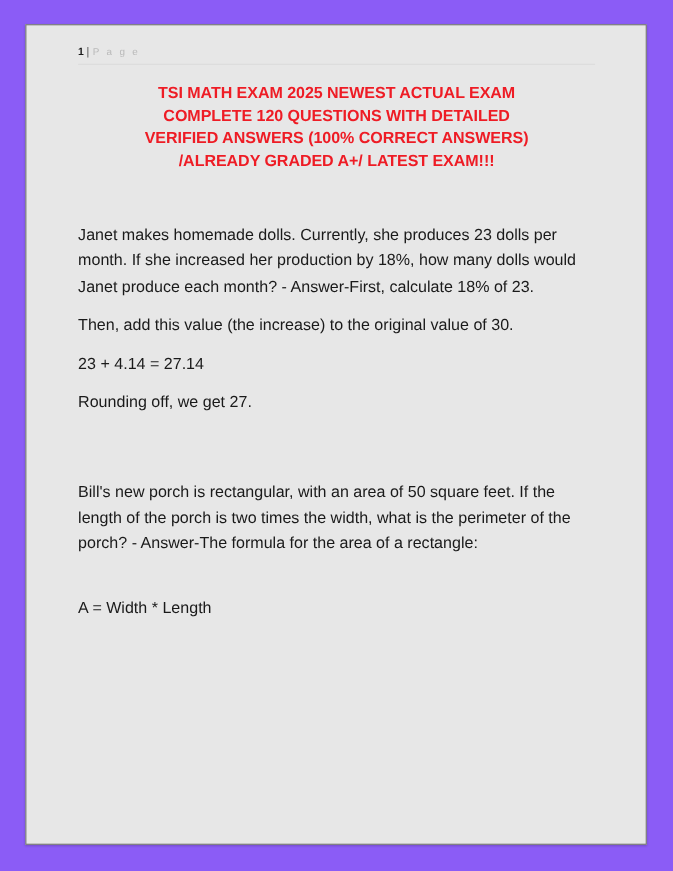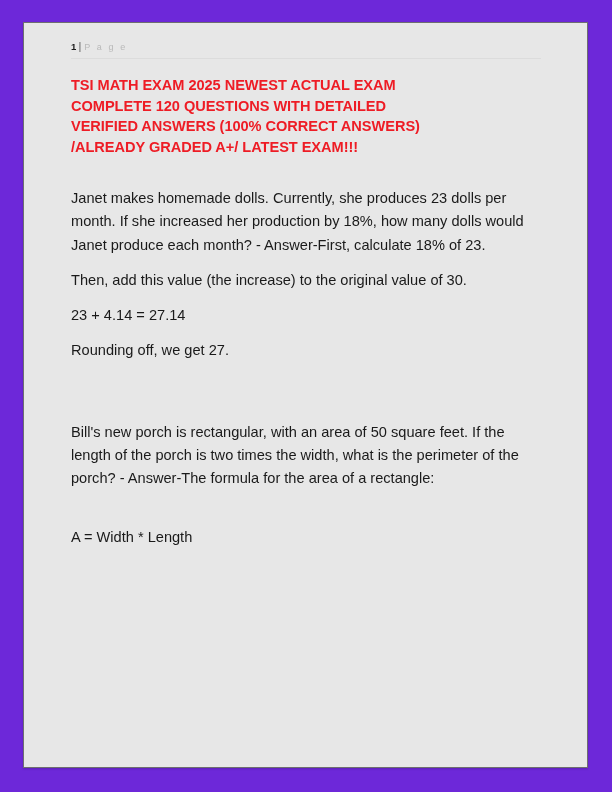--- a/index.html
+++ b/index.html
@@ -12,21 +12,21 @@
     background: #e9e9e9;
     font-family: "Liberation Sans", sans-serif;
     -webkit-font-smoothing: antialiased;
     overflow: hidden;
   }
 
   .viewer {
     position: relative;
     width: 612px;
     height: 792px;
-    background: #6d28d9;
+    background: #8b5cf6;
   }
 
   
   .page-sheet {
     position: absolute;
     left: 23px;
     top: 22px;
     width: 565px;
     height: 746px;
     background: #e7e7e7;
@@ -69,35 +69,35 @@
   .header-rule {
     margin-top: 1px;
     width: 470px;
     height: 1px;
     background: #dcdcdc;
   }
 
   
   .doc-title {
     margin-top: 16px;
-    text-align: left;
+    text-align: center;
     color: #ee1c25;
     font-weight: bold;
     font-size: 14.6px;
     line-height: 20.5px;
     letter-spacing: -0.05px;
   }
   .doc-title .tline {
     display: block;
     white-space: nowrap;
   }
 
   
   .body-block {
-    margin-top: 30px;
+    margin-top: 46px;
   }
   .para {
     color: #1a1a1a;
     font-size: 14.6px;
     line-height: 23.3px;
     margin: 0 0 12px 0;
     width: 470px;
   }
   .spacer-line {
     height: 23px;

